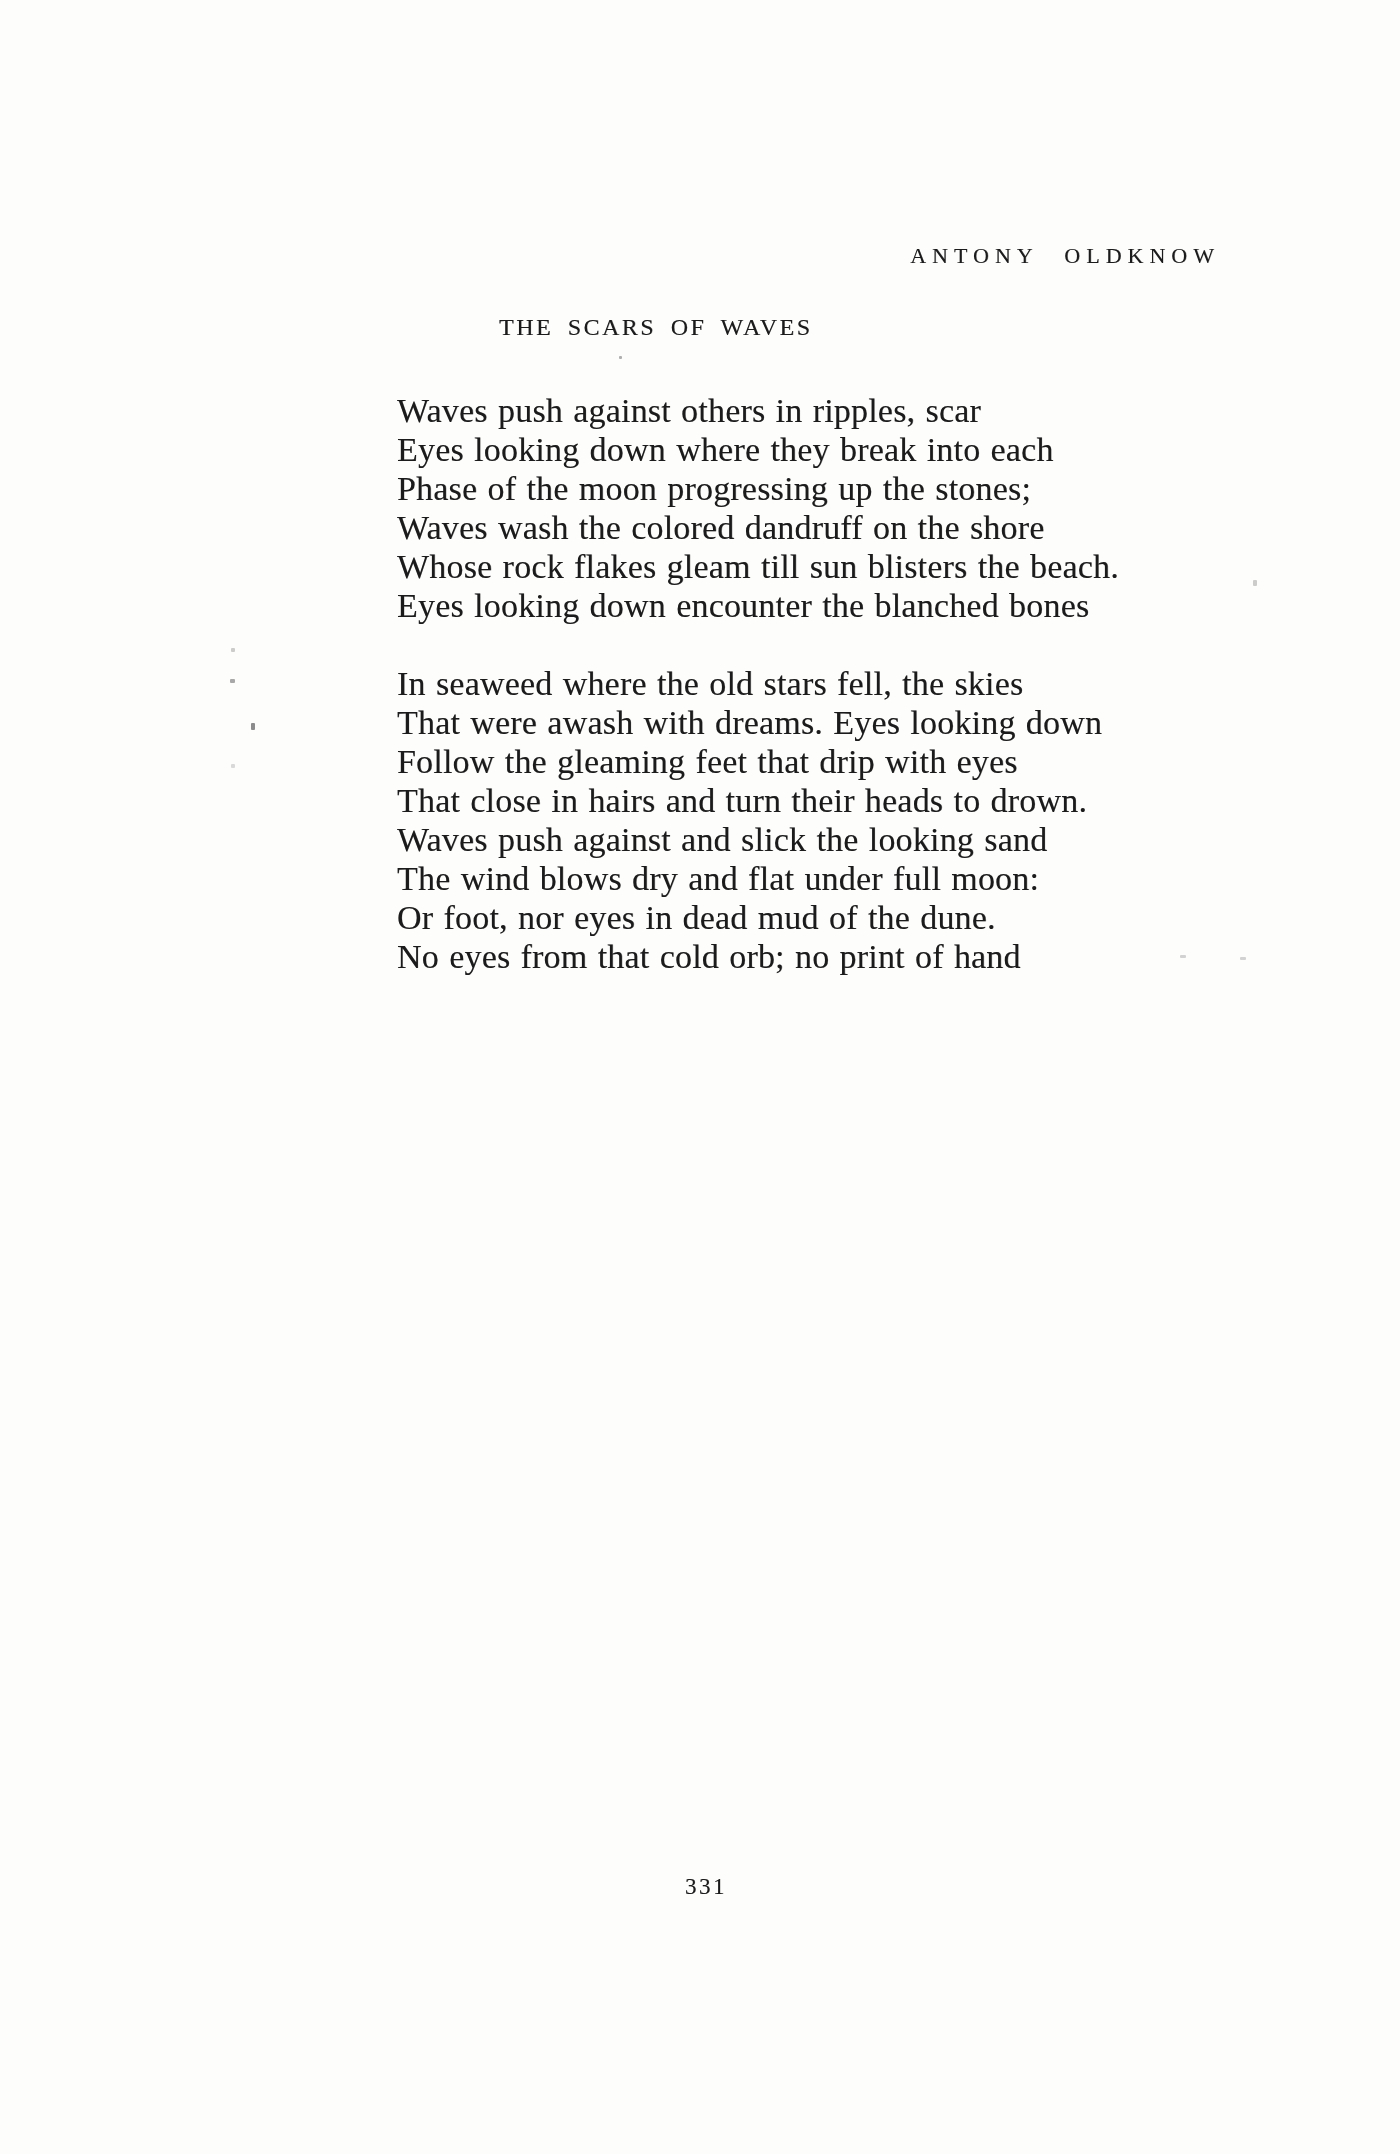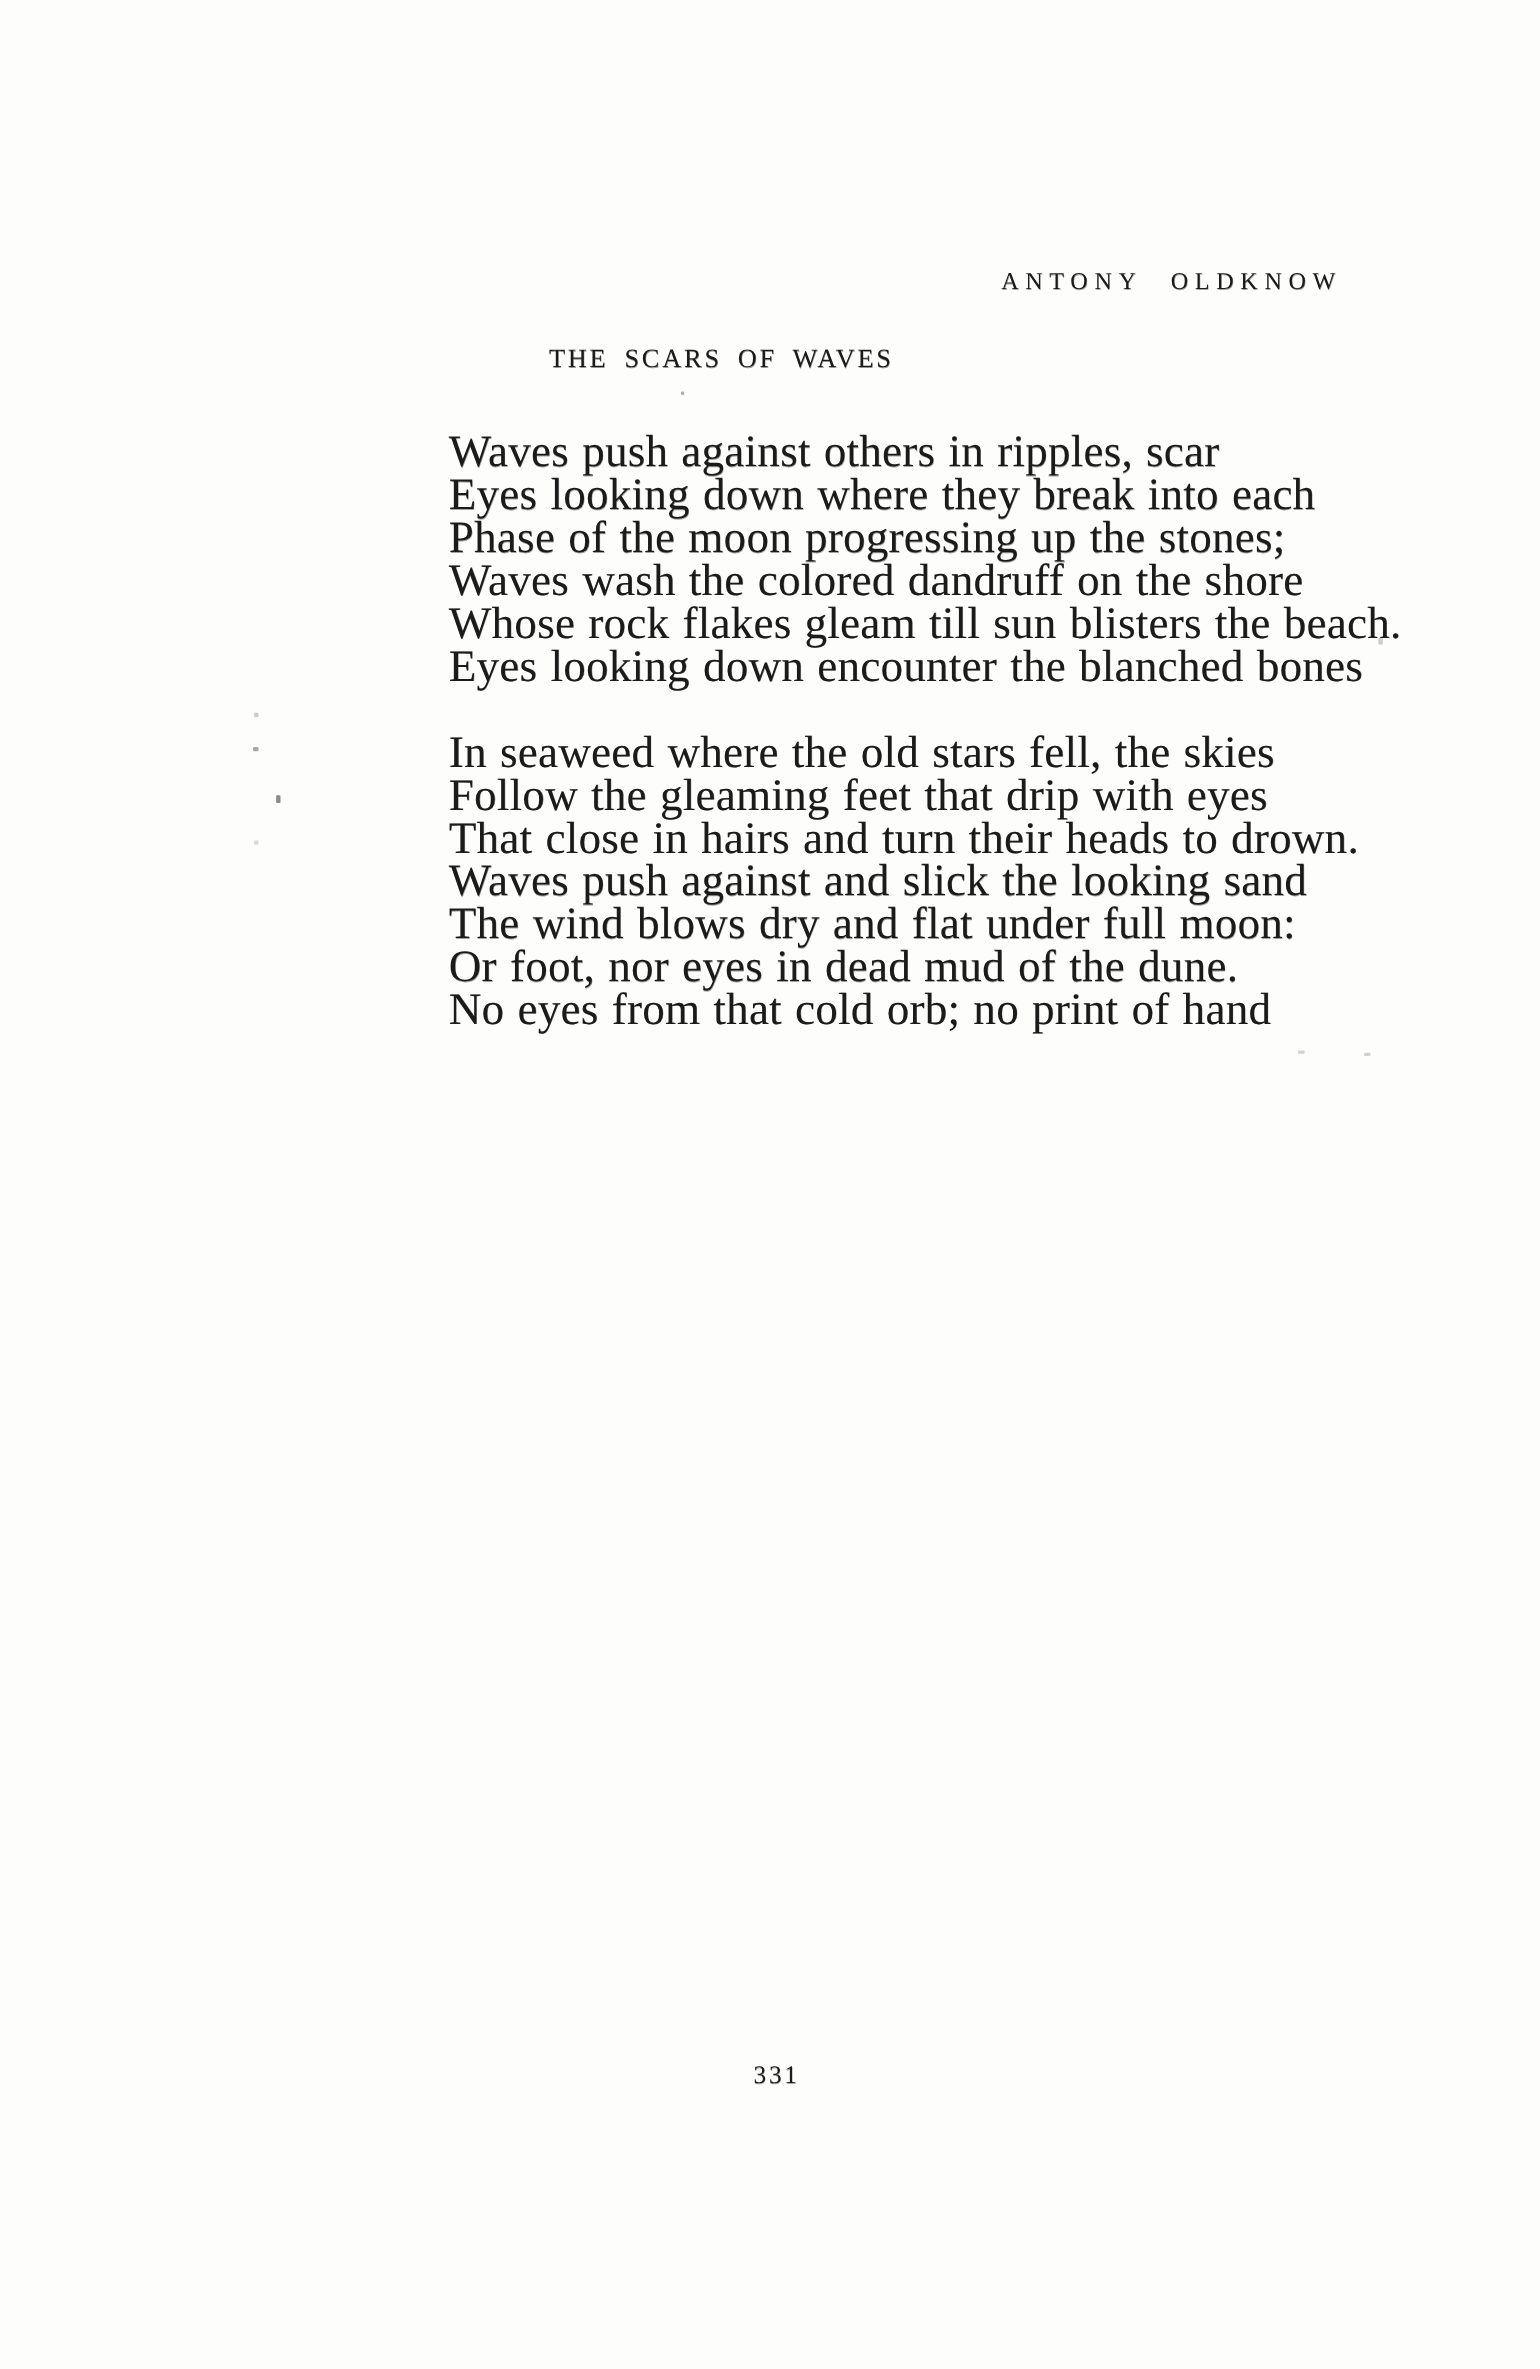--- a/index.html
+++ b/index.html
@@ -33,23 +33,23 @@
     margin: 0;
     font-size: 24px;
     font-weight: normal;
     letter-spacing: 2.5px;
     word-spacing: 6px;
     white-space: nowrap;
     text-shadow: 0.4px 0.4px 0 rgba(25,25,25,0.45);
   }
   .poem {
     position: absolute;
-    left: 408px;
+    left: 397px;
     top: 391px;
-    font-size: 41px;
+    font-size: 34px;
   }
   .poem .line {
     height: 39px;
     line-height: 39px;
     white-space: nowrap;
     letter-spacing: 0.2px;
     word-spacing: 1.5px;
     text-shadow: 0.35px 0.35px 0 rgba(25,25,25,0.4);
   }
   .stanza + .stanza {
@@ -92,20 +92,21 @@
     <div class="stanza">
       <div class="line">Waves push against others in ripples, scar</div>
       <div class="line">Eyes looking down where they break into each</div>
       <div class="line">Phase of the moon progressing up the stones;</div>
       <div class="line">Waves wash the colored dandruff on the shore</div>
       <div class="line">Whose rock flakes gleam till sun blisters the beach.</div>
       <div class="line">Eyes looking down encounter the blanched bones</div>
     </div>
     <div class="stanza">
       <div class="line">In seaweed where the old stars fell, the skies</div>
+      <div class="line">That were awash with dreams. Eyes looking down</div>
       <div class="line">Follow the gleaming feet that drip with eyes</div>
       <div class="line">That close in hairs and turn their heads to drown.</div>
       <div class="line">Waves push against and slick the looking sand</div>
       <div class="line">The wind blows dry and flat under full moon:</div>
       <div class="line">Or foot, nor eyes in dead mud of the dune.</div>
       <div class="line">No eyes from that cold orb; no print of hand</div>
     </div>
   </div>
 
   <div class="page-number">331</div>

